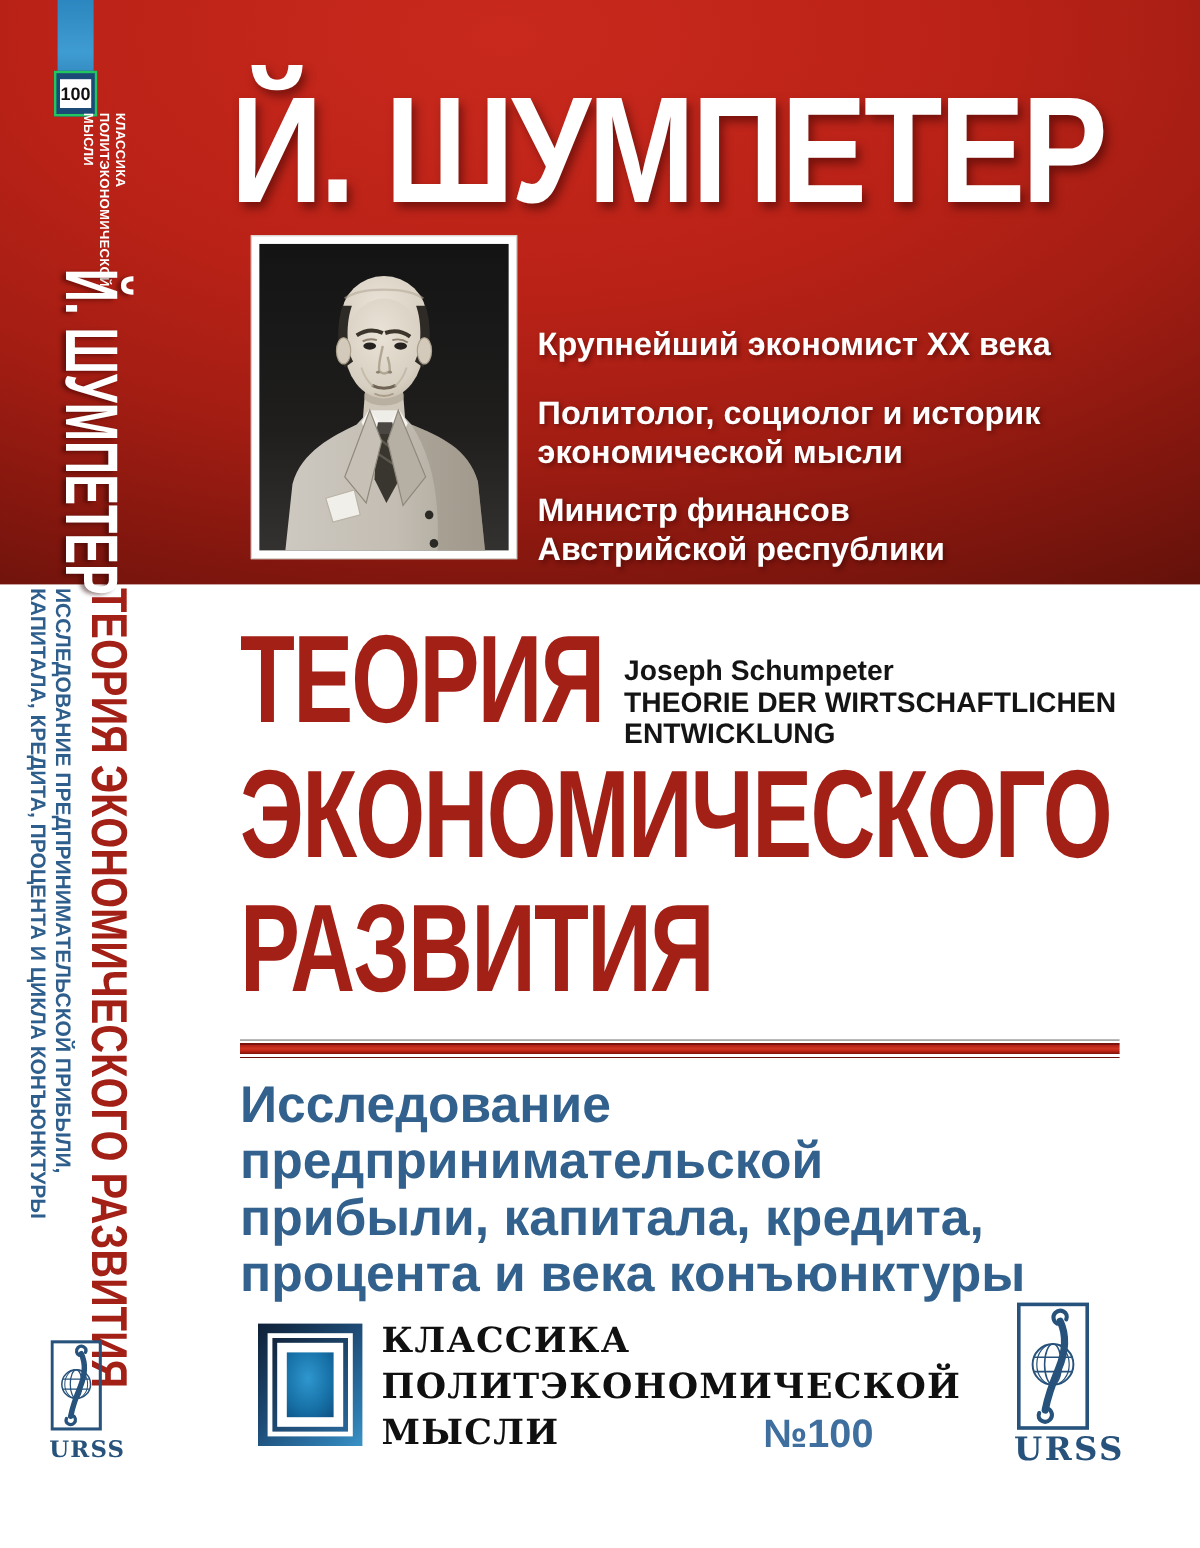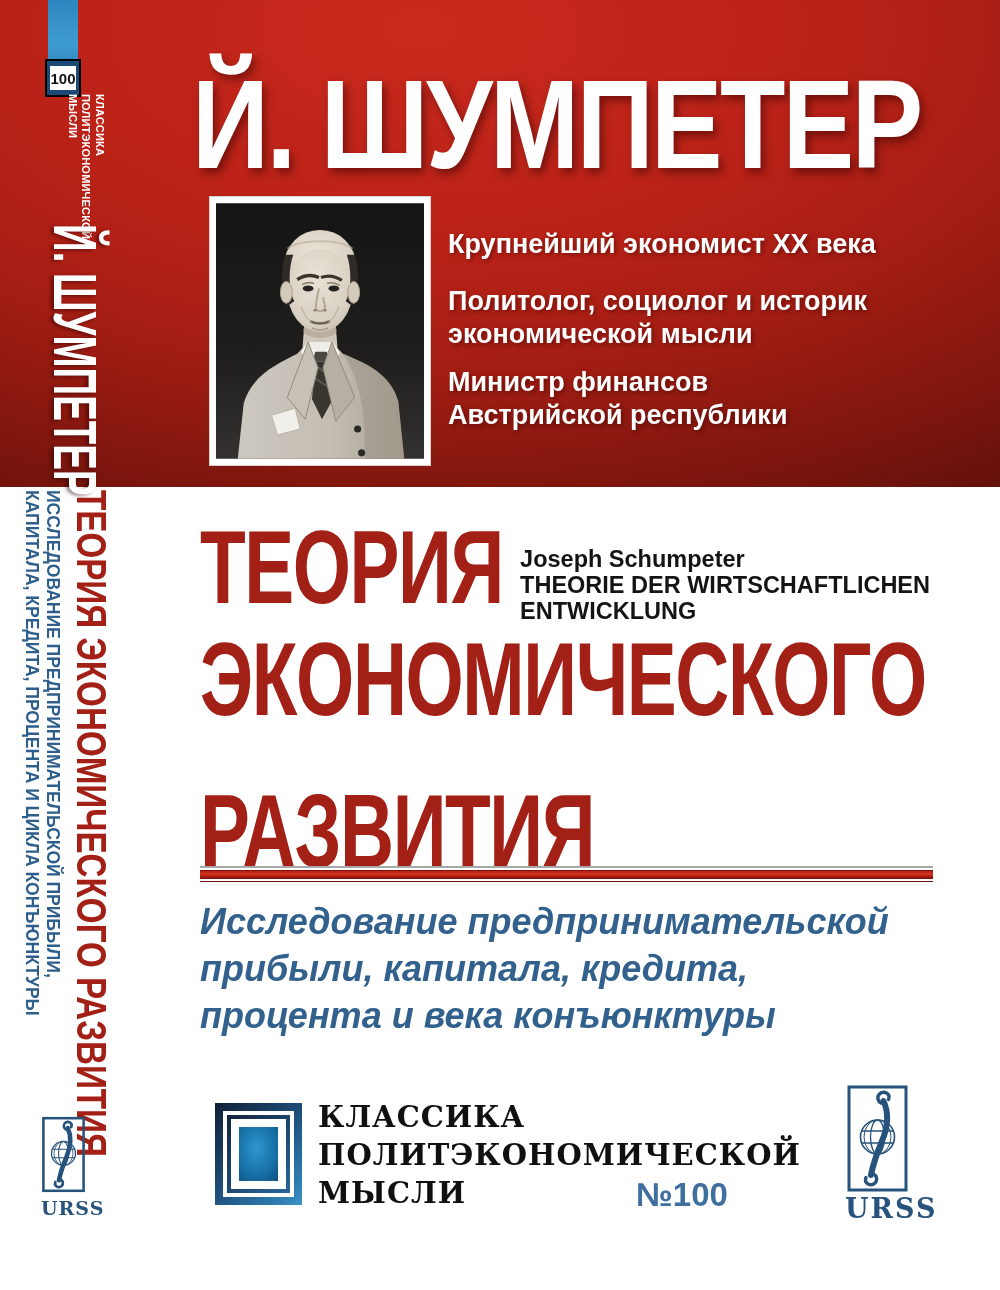--- a/index.html
+++ b/index.html
@@ -7,21 +7,21 @@
          font-family:"Liberation Sans",sans-serif;}
 
   
   #red-band{position:absolute;left:0;top:0;width:1000px;height:487px;
     background:radial-gradient(115% 125% at 42% 6%, #c9291d 0%, #bb2217 34%, #a31d13 56%, #7f160e 76%, #591009 96%);}
 
   
   .ribbon{position:absolute;left:48px;top:0;width:30px;height:97px;
     background:linear-gradient(180deg,#2c86bf 0%,#3f9cd2 45%,#1d6ba2 100%);}
   .badge{position:absolute;left:45px;top:59px;width:36px;height:38px;box-sizing:border-box;
-    background:#1b4a77;border:2px solid #000000;display:flex;align-items:center;justify-content:center;}
+    background:#1b4a77;border:2px solid #22c55e;display:flex;align-items:center;justify-content:center;}
   .badge-inner{background:#ffffff;width:26px;height:24px;display:flex;align-items:center;justify-content:center;
     font-weight:bold;font-size:15px;color:#111;}
 
   
   .rot{position:absolute;transform-origin:top left;transform:rotate(90deg);}
   .spine-series{left:106px;top:94px;width:126px;height:76px;color:#fff;font-weight:bold;
     font-size:11px;line-height:13.5px;letter-spacing:.2px;}
   .spine-author{left:112px;top:224px;width:254px;height:74px;color:#fff;font-weight:bold;
     font-size:62px;line-height:74px;white-space:nowrap;text-shadow:2px 3px 5px rgba(45,0,0,.5);}
   .spine-author .cond{transform:scaleX(.62);}
@@ -37,47 +37,47 @@
     text-shadow:4px 5px 9px rgba(45,0,0,.5);}
   .main-author .cond{transform:scaleX(.85);}
 
   
   .photo-frame{position:absolute;left:209px;top:196px;width:222px;height:270px;box-sizing:border-box;
     background:#ffffff;border:1px solid #d8d2cc;padding:6px;}
   .photo-frame svg{display:block;width:208px;height:256px;}
 
   
   .tagline{position:absolute;left:448px;color:#fff;font-weight:bold;font-size:27px;line-height:33px;
-    text-shadow:2px 2px 4px rgba(45,0,0,.45);}
+    text-shadow:2px 2px 4px rgba(45,0,0,.45);margin-top:43px;}
   #tagline1{top:228px;} #tagline2{top:285px;} #tagline3{top:366px;}
 
   
   .german{position:absolute;right:70px;top:546px;color:#141414;
     font-weight:bold;font-size:23.5px;line-height:26px;}
 
   
   .big-title{position:absolute;left:200px;color:#a32017;font-weight:bold;
     font-size:104px;line-height:104px;letter-spacing:-2px;white-space:nowrap;}
   .big-title .cond{transform:scaleX(.72);}
-  #title-l1{top:515px;text-align:center;} #title-l2{top:627px;} #title-l3{top:739px;margin-top:40px;}
+  #title-l1{top:515px;text-align:center;} #title-l2{top:627px;} #title-l3{top:739px;}
 
   
   .divider{position:absolute;left:200px;top:866px;width:733px;height:17px;
     background:linear-gradient(to bottom,
       #a8a8a8 0, #a8a8a8 1.5px,
       #ffffff 1.5px, #ffffff 3.5px,
       #7c130d 3.5px, #7c130d 5px,
       #b32015 5px, #d03522 8px, #c22718 9.5px, #9e1a10 11px, #7c130d 12.5px,
       #ffffff 12.5px, #ffffff 14.5px,
       #6b120e 14.5px, #6b120e 16px,
       #ffffff 16px);}
 
   
   .subtitle{position:absolute;left:200px;top:898px;color:#31618c;font-weight:bold;
-    font-size:36px;line-height:47px;font-style:italic;}
+    font-size:43px;line-height:47px;}
 
   
   .slogo{position:absolute;left:215px;top:1103px;width:87px;height:102px;box-sizing:border-box;
     background:linear-gradient(135deg,#0f2036 0%,#1d4a74 45%,#2e7cb0 85%,#3c93c6 100%);padding:8px;}
   .slogo .w1{width:100%;height:100%;box-sizing:border-box;background:#ffffff;padding:4px;}
   .slogo .n1{width:100%;height:100%;box-sizing:border-box;
     background:linear-gradient(135deg,#13253d 0%,#28679a 100%);padding:4px;}
   .slogo .w2{width:100%;height:100%;box-sizing:border-box;background:#ffffff;padding:8px;}
   .slogo .fill{width:100%;height:100%;
     background:radial-gradient(90% 90% at 45% 40%, #2f97ce 0%, #1670a6 55%, #0c4878 100%);}

